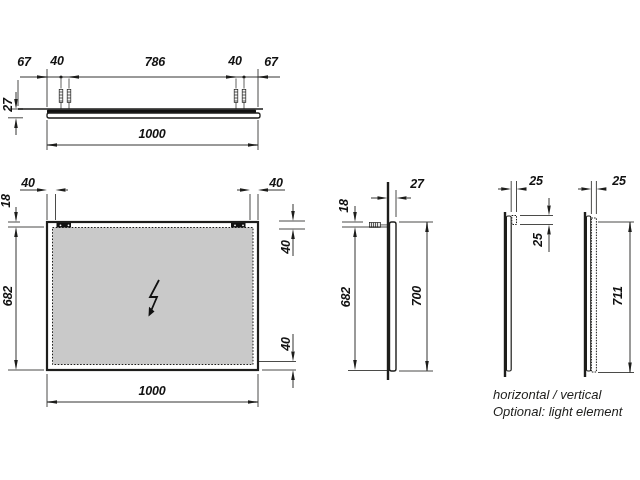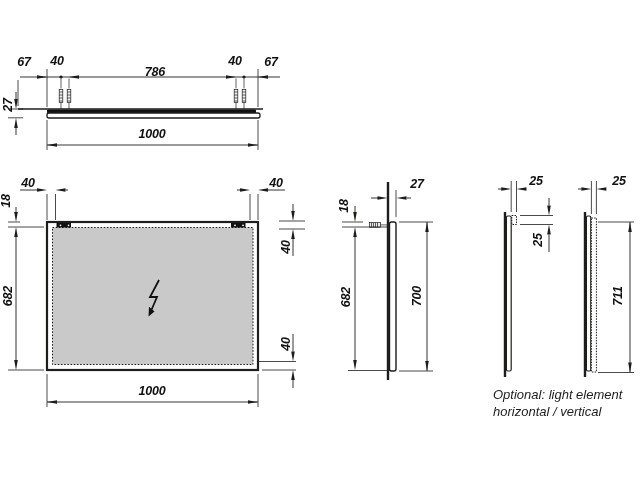--- a/index.html
+++ b/index.html
@@ -246,21 +246,21 @@
         <line x1="630" y1="222" x2="630" y2="372.5"></line>
         <polygon points="630,222 628.2,232 631.8,232" fill="#1d1d1b" stroke="none"></polygon>
         <polygon points="630,372.5 628.2,362.5 631.8,362.5" fill="#1d1d1b" stroke="none"></polygon>
       </g>
     </g>
   </g>
 </svg>
 
   <div class="lbl" style="left:24px;top:62px">67</div>
   <div class="lbl" style="left:57px;top:61px">40</div>
-  <div class="lbl" style="left:155px;top:72px">786</div>
+  <div class="lbl" style="left:155px;top:62px">786</div>
   <div class="lbl" style="left:235px;top:61px">40</div>
   <div class="lbl" style="left:271px;top:62px">67</div>
   <div class="lbl rot" style="left:8px;top:105px">27</div>
   <div class="lbl" style="left:152px;top:134px">1000</div>
 
   <div class="lbl" style="left:28px;top:183px">40</div>
   <div class="lbl" style="left:276px;top:183px">40</div>
   <div class="lbl rot" style="left:6px;top:201px">18</div>
   <div class="lbl rot" style="left:8px;top:296px">682</div>
   <div class="lbl rot" style="left:286px;top:247px">40</div>
@@ -271,17 +271,17 @@
   <div class="lbl rot" style="left:344px;top:206px">18</div>
   <div class="lbl rot" style="left:346px;top:297px">682</div>
   <div class="lbl rot" style="left:417px;top:296px">700</div>
 
   <div class="lbl" style="left:536px;top:181px">25</div>
   <div class="lbl rot" style="left:538px;top:240px">25</div>
   <div class="lbl" style="left:619px;top:181px">25</div>
   <div class="lbl rot" style="left:618px;top:296px">711</div>
 
   <div class="caption" style="left:493px;top:387px">
+    <div>horizontal / vertical</div>
     <div>Optional: light element</div>
-    <div>horizontal / vertical</div>
   </div>
 
 </div>
 
 </body></html>

